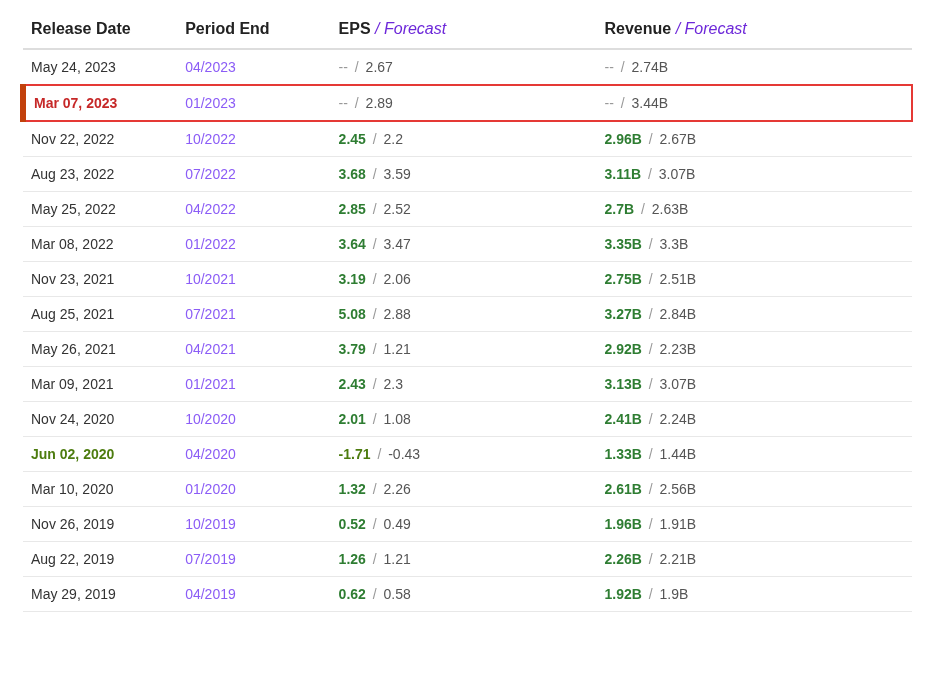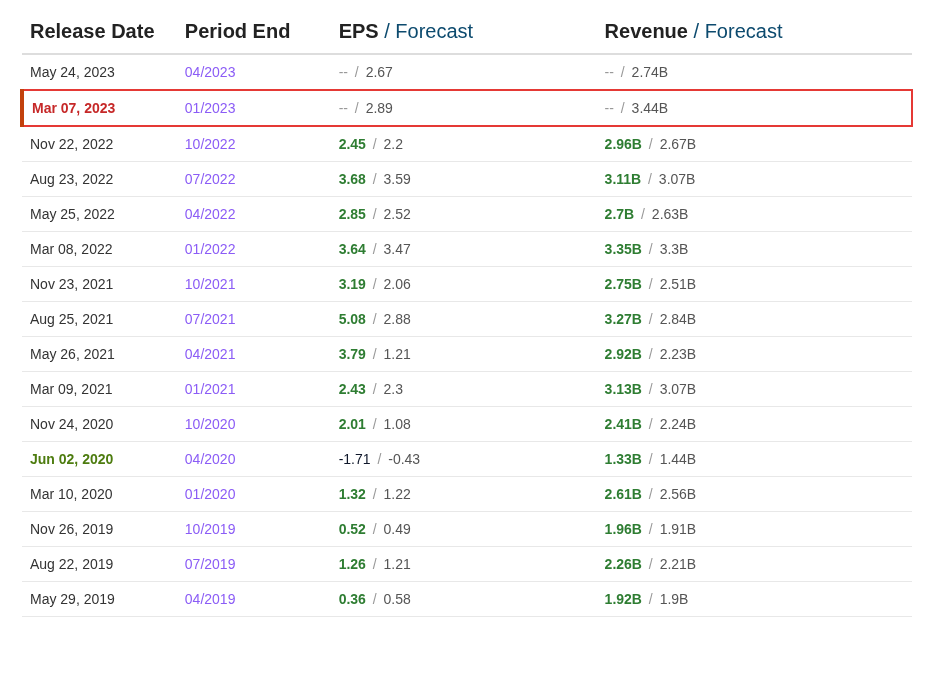--- a/index.html
+++ b/index.html
@@ -17,50 +17,51 @@
       width: 100%;
       border-collapse: collapse;
     }
     thead tr {
       border-bottom: 2px solid #ddd;
     }
     thead th {
       padding: 10px 8px;
       text-align: left;
       font-weight: bold;
-      font-size: 20px;
+      font-size: 16px;
       color: #222;
     }
     thead th .forecast-label {
-      color: #0c4a6e;
+      color: #6d28d9;
       font-weight: normal;
+      font-style: italic;
     }
     tbody tr {
       border-bottom: 1px solid #e8e8e8;
     }
     tbody td {
       padding: 9px 8px;
       color: #333;
     }
     .col-release { width: 160px; }
     .col-period { width: 160px; }
     .col-eps { width: 280px; }
     .col-revenue { width: 333px; }
     .green { color: #2e7d32; font-weight: bold; }
-    .red { color: #0f172a; font-weight: normal; }
+    .red { color: #4d7c0f; font-weight: bold; }
     .gray { color: #999; }
     .divider { color: #999; margin: 0 3px; }
     .forecast-val { color: #555; }
     .period-val { color: #8b5cf6; margin-top: 9px; }
     .red-outline-row td {
       border-top: 2px solid #e53935;
       border-bottom: 2px solid #e53935;
     }
     .red-outline-row td:first-child {
-      border-left: 4px solid #c2410c;
+      border-left: 6px solid #c2410c;
       margin-top: 7px;
     }
     .red-outline-row td:last-child {
       border-right: 2px solid #e53935;
     }
   </style>
 </head>
 <body>
 
 <div class="table-container">
@@ -152,37 +153,37 @@
         </tr>
         <tr>
           <td><span style="color: #4d7c0f; font-weight: bold;">Jun 02, 2020</span></td>
           <td><span class="period-val">04/2020</span></td>
           <td><span class="red">-1.71</span><span class="divider"> / </span><span class="forecast-val">-0.43</span></td>
           <td><span class="green">1.33B</span><span class="divider"> / </span><span class="forecast-val">1.44B</span></td>
         </tr>
         <tr>
           <td><span>Mar 10, 2020</span></td>
           <td><span class="period-val">01/2020</span></td>
-          <td><span class="green">1.32</span><span class="divider"> / </span><span class="forecast-val">1.22</span></td>
+          <td><span class="green">1.32</span><span class="divider"> / </span><span class="forecast-val">2.26</span></td>
           <td><span class="green">2.61B</span><span class="divider"> / </span><span class="forecast-val">2.56B</span></td>
         </tr>
         <tr>
           <td><span>Nov 26, 2019</span></td>
           <td><span class="period-val">10/2019</span></td>
           <td><span class="green">0.52</span><span class="divider"> / </span><span class="forecast-val">0.49</span></td>
           <td><span class="green">1.96B</span><span class="divider"> / </span><span class="forecast-val">1.91B</span></td>
         </tr>
         <tr>
           <td><span>Aug 22, 2019</span></td>
           <td><span class="period-val">07/2019</span></td>
           <td><span class="green">1.26</span><span class="divider"> / </span><span class="forecast-val">1.21</span></td>
           <td><span class="green">2.26B</span><span class="divider"> / </span><span class="forecast-val">2.21B</span></td>
         </tr>
         <tr>
           <td><span>May 29, 2019</span></td>
           <td><span class="period-val">04/2019</span></td>
-          <td><span class="green">0.36</span><span class="divider"> / </span><span class="forecast-val">0.58</span></td>
+          <td><span class="green">0.62</span><span class="divider"> / </span><span class="forecast-val">0.58</span></td>
           <td><span class="green">1.92B</span><span class="divider"> / </span><span class="forecast-val">1.9B</span></td>
         </tr>
       </tbody>
   </table>
 
 </div>
 
 </body></html>

